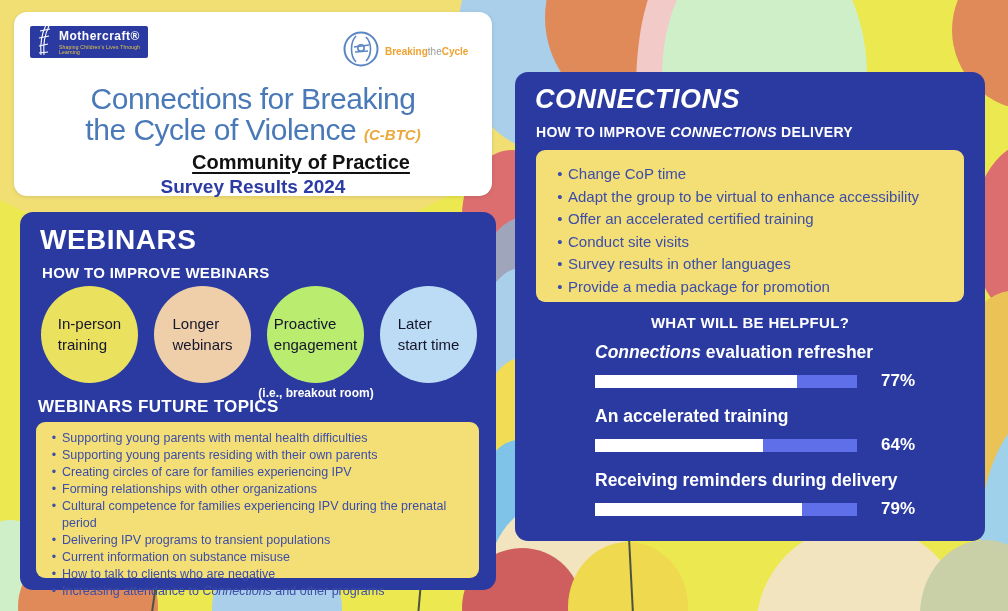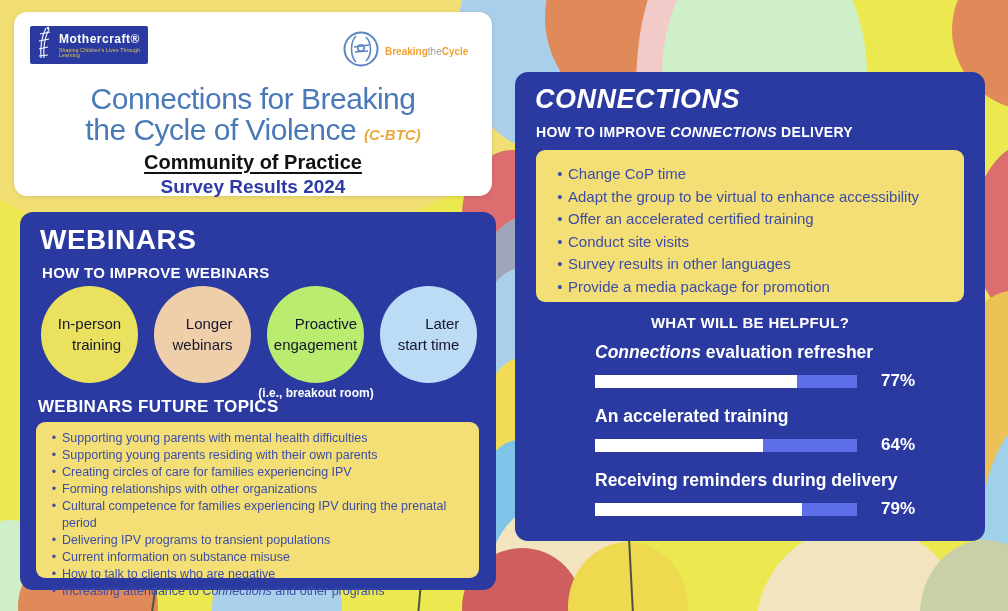--- a/index.html
+++ b/index.html
@@ -12,40 +12,40 @@
   
   .balloon{position:absolute;border-radius:50%;z-index:0;}
   .string{position:absolute;width:2px;background:#4c5440;z-index:0;}
   
   .card{position:absolute;z-index:2;border-radius:13px;}
   .header-card{left:14px;top:12px;width:478px;height:184px;background:#ffffff;box-shadow:0 1px 4px rgba(0,0,0,.12);}
   .panel{background:#2A3AA0;}
   .webinars-panel{left:20px;top:212px;width:476px;height:378px;}
   .connections-panel{left:515px;top:72px;width:470px;height:469px;}
   
-  .mc-logo{position:absolute;left:16px;top:14px;width:118px;height:38px;background:#2A3AA0;border-radius:2px;
+  .mc-logo{position:absolute;left:16px;top:14px;width:118px;height:32px;background:#2A3AA0;border-radius:2px;
     display:flex;align-items:center;gap:5px;padding:0 6px;box-sizing:border-box;}
   .mc-text{display:flex;flex-direction:column;line-height:1;}
   .mc-name{color:#fff;font-weight:bold;font-size:12px;letter-spacing:.5px;}
   .mc-tag{color:#e8c84a;font-size:5px;margin-top:3px;letter-spacing:.2px;}
   .btc-logo{position:absolute;left:328px;top:18px;display:flex;align-items:center;gap:5px;}
   .btc-text{font-size:10px;font-weight:bold;}
   .btc-orange{color:#F0A22E;}
   .btc-grey{color:#9a9a9a;font-weight:normal;}
   .title-line{position:absolute;width:100%;text-align:center;color:#4A79B8;font-size:30px;line-height:30px;letter-spacing:-.5px;}
   .title-1{top:72px;}
   .title-2{top:103px;}
   .title-suffix{color:#E9A93D;font-weight:bold;font-size:15px;letter-spacing:0;font-style:italic;}
-  .community{position:absolute;top:139px;width:100%;text-align:center;color:#111;font-size:20px;font-weight:bold;text-decoration:underline;text-underline-offset:3px;}
+  .community{position:absolute;top:139px;width:100%;text-align:center;color:#111;font-size:20px;font-weight:bold;text-decoration:underline;text-underline-offset:3px;padding-left:48px;}
   .survey{position:absolute;top:164px;width:100%;text-align:center;color:#2D3BA5;font-size:19px;font-weight:bold;}
   
   .w-title{position:absolute;left:20px;top:12px;color:#fff;font-size:28px;font-weight:800;letter-spacing:.5px;}
   .w-sub{position:absolute;left:22px;top:52px;color:#fff;font-size:15px;font-weight:700;letter-spacing:.3px;}
   .circle{position:absolute;width:97px;height:97px;border-radius:50%;display:flex;align-items:center;justify-content:center;
-    text-align:right;color:#15152c;font-size:15px;font-weight:500;line-height:1.35;top:74px;}
+    text-align:left;color:#15152c;font-size:15px;font-weight:500;line-height:1.35;top:74px;}
   .c1{left:21px;background:#EAE15F;}
   .c2{left:134px;background:#EFCFA9;}
   .c3{left:247px;background:#B9EC6F;}
   .c4{left:360px;background:#BBDCF4;}
   .circle-note{position:absolute;left:215px;top:174px;width:162px;text-align:center;color:#fff;font-size:12px;font-weight:600;}
   .topics-title{position:absolute;left:18px;top:185px;color:#fff;font-size:17px;font-weight:800;letter-spacing:.3px;}
   .yellow-box{position:absolute;background:#F3DF76;border-radius:9px;color:#3D4DA8;box-sizing:border-box;}
   .w-box{left:16px;top:210px;width:443px;height:156px;padding:8px 12px 8px 10px;font-size:12.5px;font-weight:500;line-height:1.36;}
   .c-box{left:21px;top:78px;width:428px;height:152px;padding:13px 16px;font-size:15px;font-weight:500;line-height:1.5;}
   .bullet{display:flex;}

